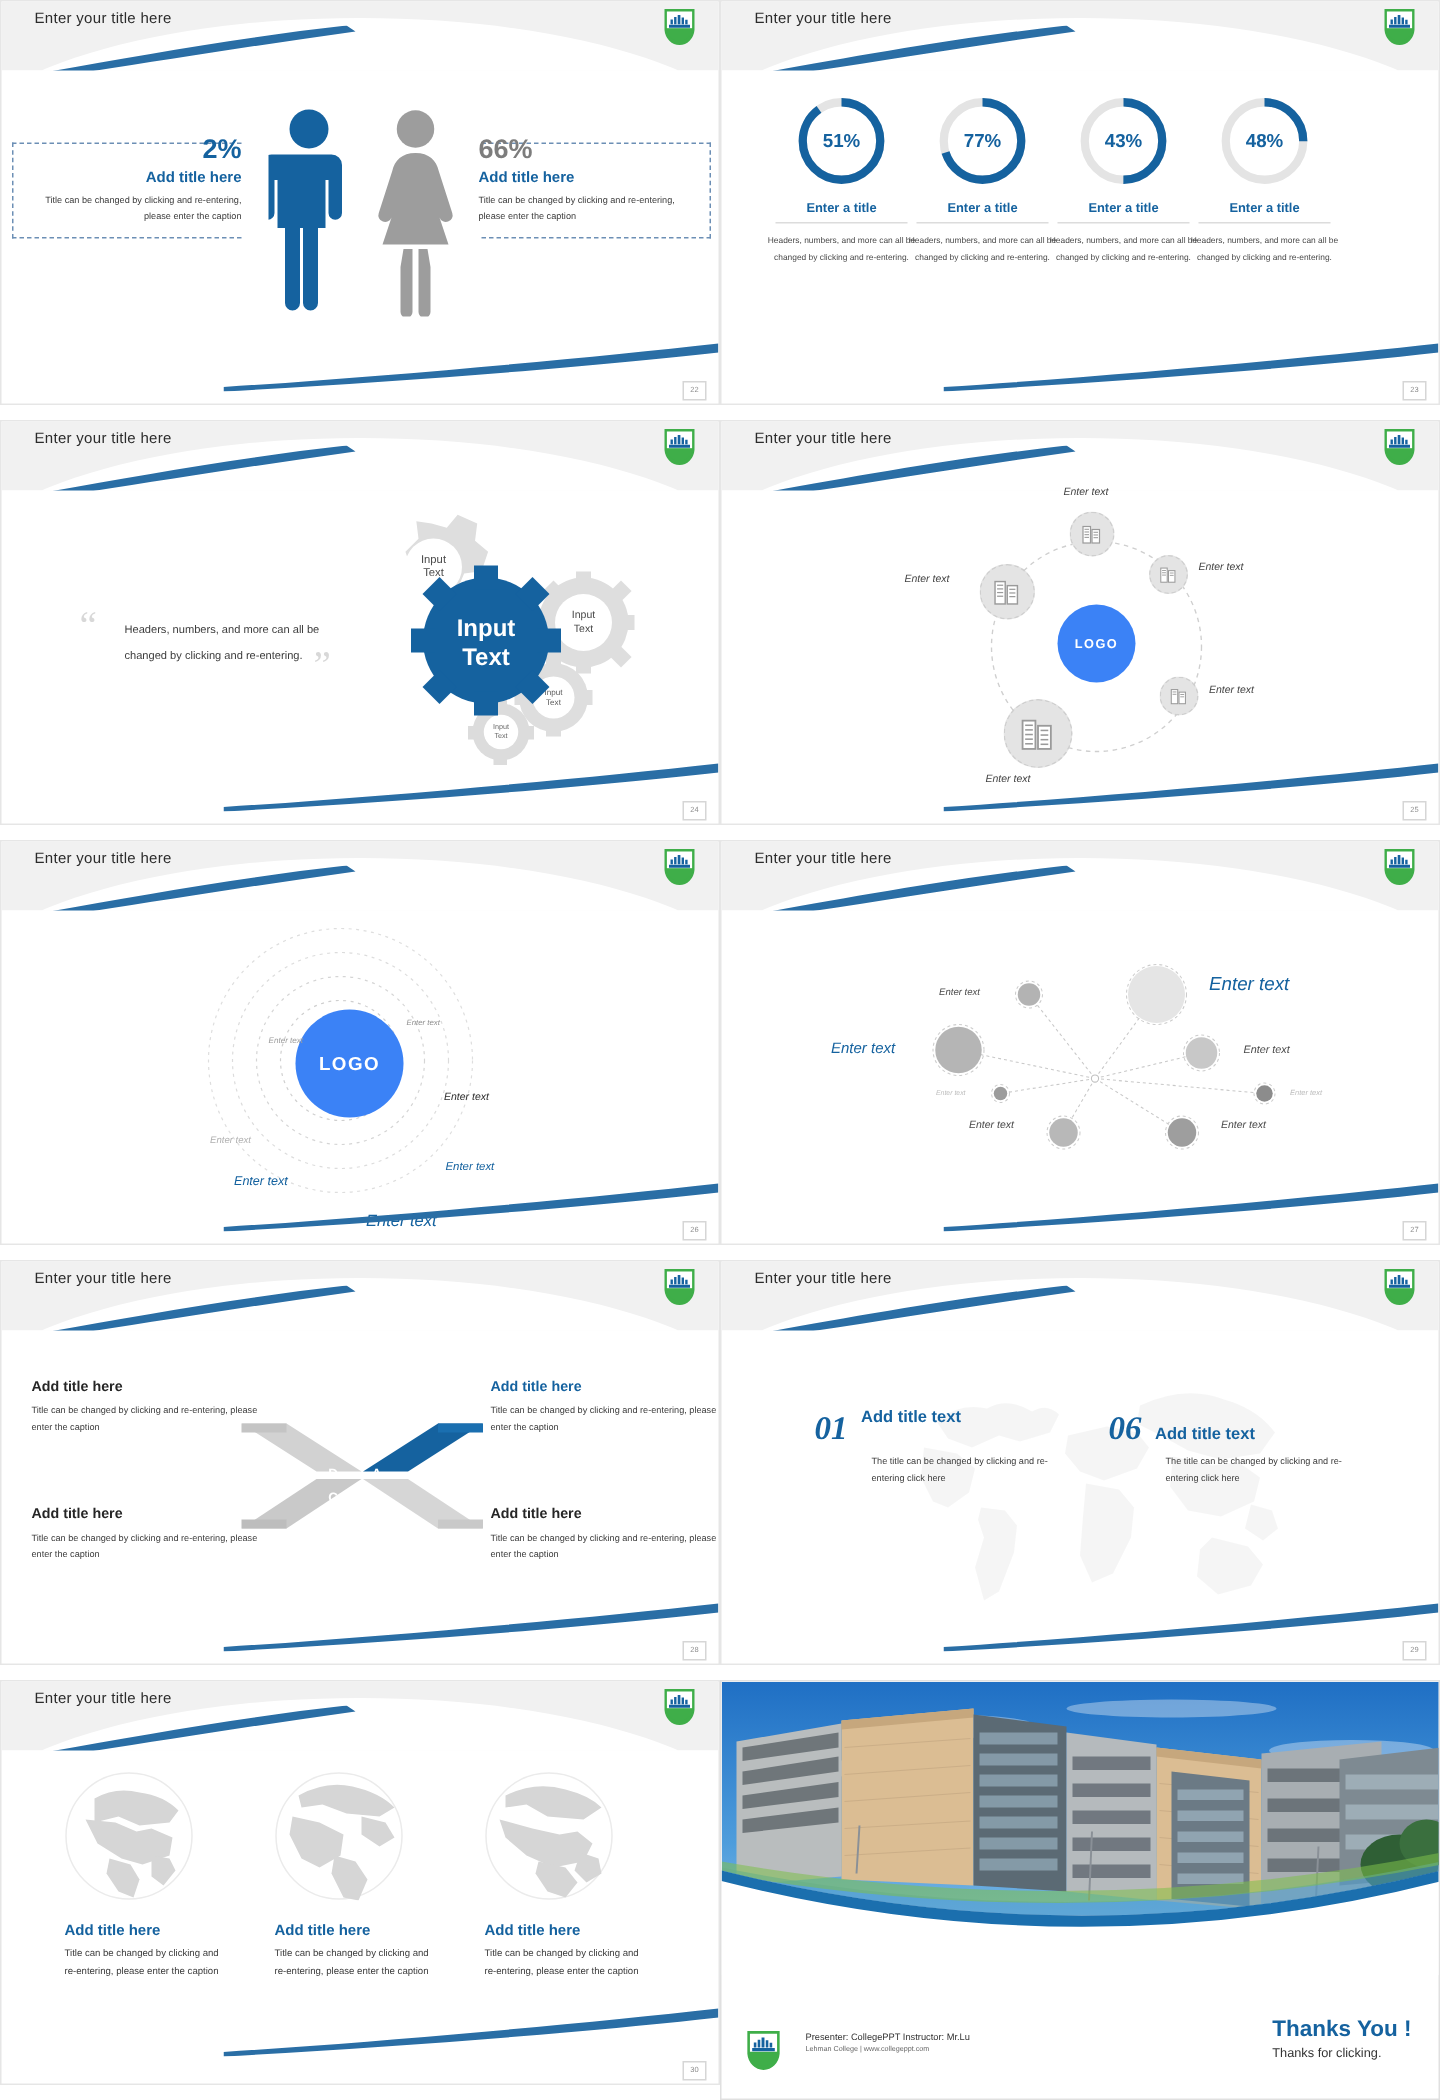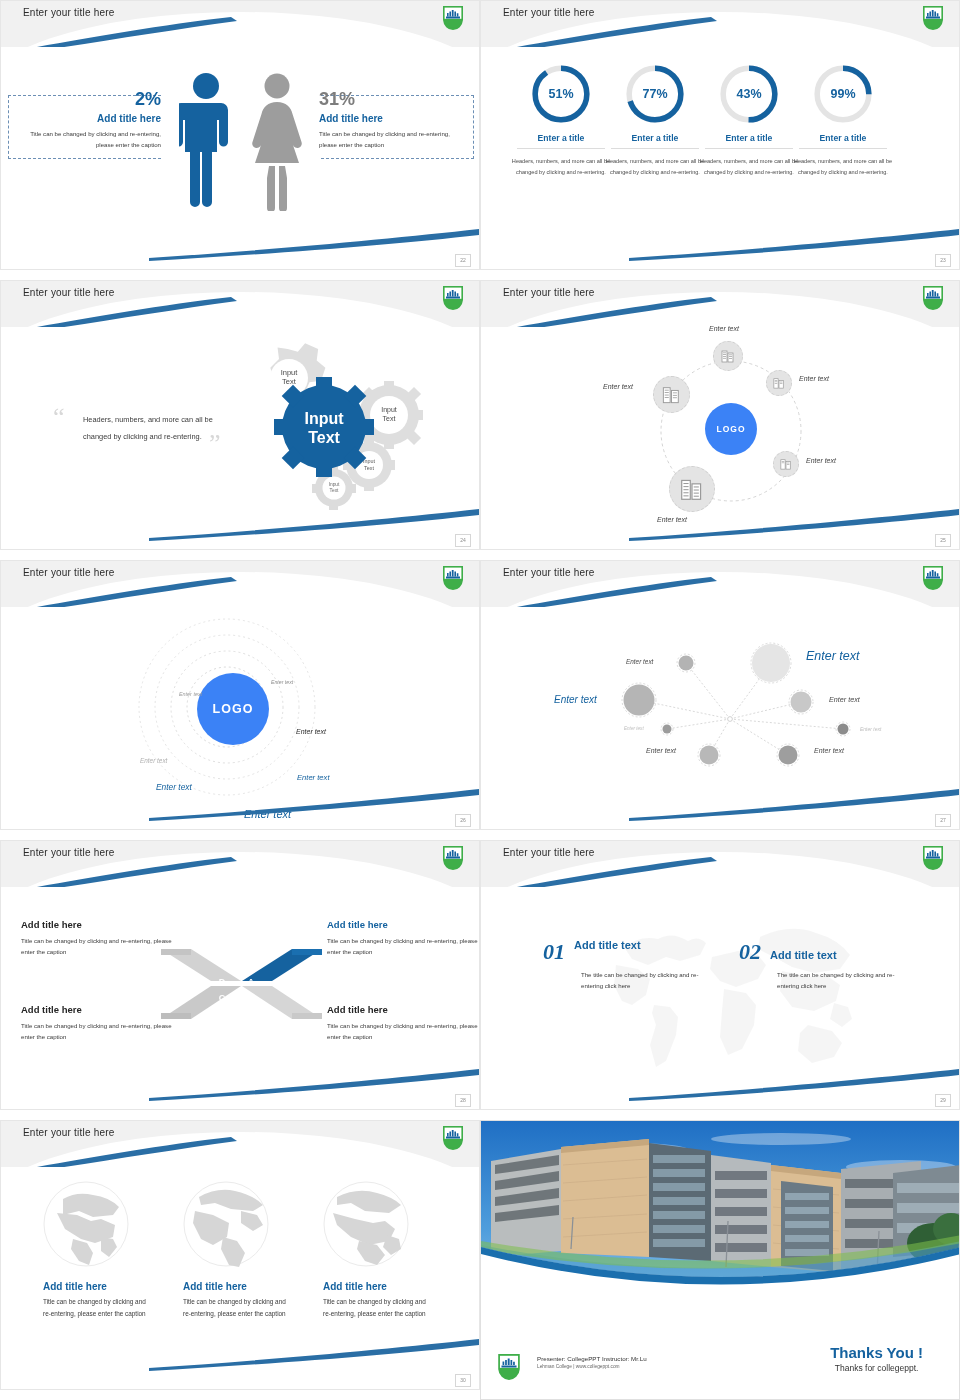--- a/index.html
+++ b/index.html
@@ -49,21 +49,21 @@
               display:flex;align-items:center;justify-content:center;}
   .etxt{position:absolute;font-size:7px;color:#444;white-space:nowrap;font-style:italic;}
   
   .xlabel{position:absolute;font-size:9.5px;font-weight:bold;}
   
   .bignum{font-size:22px;font-style:italic;font-weight:bold;color:#15629f;font-family:"Liberation Serif",serif;}
   
   .globecol{position:absolute;top:60px;width:140px;}
   
   .photo{position:absolute;left:0;top:0;width:480px;height:196px;overflow:hidden;}
-  .thanks{position:absolute;right:36px;bottom:26px;text-align:center;}
+  .thanks{position:absolute;right:18px;bottom:26px;text-align:left;}
   .thanksbig{font-size:15px;font-weight:bold;color:#15629f;}
   .thankssm{font-size:8.5px;color:#333;margin-top:2px;}
   .presenter{position:absolute;left:56px;bottom:30px;}
   .pres1{font-size:6.2px;color:#333;}
   .pres2{font-size:4.8px;color:#666;margin-top:2px;}
 </style>
 </head>
 <body>
 
 <div class="sheet">
@@ -100,21 +100,21 @@
 
     <div class="dashbox" style="left:7px;top:48px;width:152px;height:62px;border-right:none;border-top-color:#6c8fb5;"></div>
     <div style="position:absolute;left:14px;top:42px;width:146px;text-align:right;">
       <div class="pct blue">2%</div>
       <div class="addt" style="margin-top:3px;">Add title here</div>
       <div class="bodytxt" style="margin-top:4px;">Title can be changed by clicking and re-entering, please enter the caption</div>
     </div>
 
     <div class="dashbox" style="left:320px;top:48px;width:152px;height:62px;border-left:none;"></div>
     <div style="position:absolute;left:318px;top:42px;width:146px;text-align:left;">
-      <div class="pct grey">31%</div>
+      <div class="pct grey">66%</div>
       <div class="addt" style="margin-top:3px;">Add title here</div>
       <div class="bodytxt" style="margin-top:4px;">Title can be changed by clicking and re-entering, please enter the caption</div>
     </div>
   </div>
 
   <svg class="botsw" viewBox="0 0 330 34">
     <path d="M330 2 C240 12 110 24 0 31 L0 34 C110 28 242 18 330 8 Z" fill="#2a6ea5"></path>
   </svg>
   <div class="pgbox">22</div>
 </div>
@@ -173,21 +173,21 @@
     <div class="drule"></div>
     <div class="dbody">Headers, numbers, and more can all be changed by clicking and re-entering.</div>
   </div>
 
   <div class="donutcol" style="left:312px;">
     <div class="donut">
       <svg viewBox="0 0 36 36" width="62" height="62">
         <circle cx="18" cy="18" r="15" fill="none" stroke="#e4e4e4" stroke-width="3.2"></circle>
         <circle cx="18" cy="18" r="15" fill="none" stroke="#15629f" stroke-width="3.2" stroke-dasharray="23.6 94.2" transform="rotate(-90 18 18)"></circle>
       </svg>
-      <div class="val">99%</div>
+      <div class="val">48%</div>
     </div>
     <div class="dtitle">Enter a title</div>
     <div class="drule"></div>
     <div class="dbody">Headers, numbers, and more can all be changed by clicking and re-entering.</div>
   </div>
 
   <svg class="botsw" viewBox="0 0 330 34">
     <path d="M330 2 C240 12 110 24 0 31 L0 34 C110 28 242 18 330 8 Z" fill="#2a6ea5"></path>
         </svg>
   <div class="pgbox">23</div>
@@ -596,21 +596,21 @@
   <div style="position:absolute;left:62px;top:98px;">
     <div style="display:flex;align-items:flex-start;gap:9px;">
       <span class="bignum">01</span>
       <span style="font-size:11px;font-weight:bold;color:#15629f;">Add title text</span>
     </div>
     <div class="bodytxt" style="margin-top:4px;margin-left:38px;width:132px;">The title can be changed by clicking and re-entering click here</div>
   </div>
 
   <div style="position:absolute;left:258px;top:98px;">
     <div style="display:flex;align-items:baseline;gap:9px;">
-      <span class="bignum">02</span>
+      <span class="bignum">06</span>
       <span style="font-size:11px;font-weight:bold;color:#15629f;">Add title text</span>
     </div>
     <div class="bodytxt" style="margin-top:4px;margin-left:38px;width:132px;">The title can be changed by clicking and re-entering click here</div>
   </div>
 
   <svg class="botsw" viewBox="0 0 330 34">
     <path d="M330 2 C240 12 110 24 0 31 L0 34 C110 28 242 18 330 8 Z" fill="#2a6ea5"></path>
         </svg>
   <div class="pgbox">29</div>
 </div>
@@ -795,18 +795,18 @@
       <path d="M2.6 2.6 h16.8 v11.2 h-16.8 Z" fill="#ffffff"></path>
       <path d="M4 11.5 h14 v2 h-14 Z M5 8 h1.6 v3.2 h-1.6 Z M7.4 6.4 h1.6 v4.8 h-1.6 Z M9.8 5 h1.8 v6.2 h-1.8 Z M12.4 6.6 h1.6 v4.6 h-1.6 Z M14.8 8.2 h1.6 v3 h-1.6 Z" fill="#15629f"></path>
       <path d="M2.6 14.2 h16.8 v2.2 a9 9 0 0 1 -8.4 6 a9 9 0 0 1 -8.4 -6 Z" fill="#3fae49"></path>
           </svg>
     <div class="pres1">Presenter: CollegePPT   Instructor: Mr.Lu</div>
     <div class="pres2">Lehman College  |  www.collegeppt.com</div>
   </div>
 
   <div class="thanks">
     <div class="thanksbig">Thanks You !</div>
-    <div class="thankssm">Thanks for collegeppt.</div>
+    <div class="thankssm">Thanks for clicking.</div>
   </div>
 </div>
 
 </div>
 </div>
 
 </body></html>

